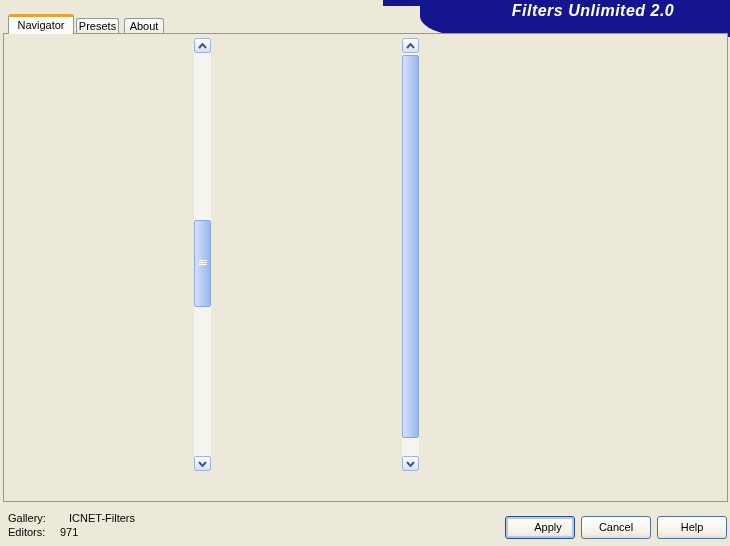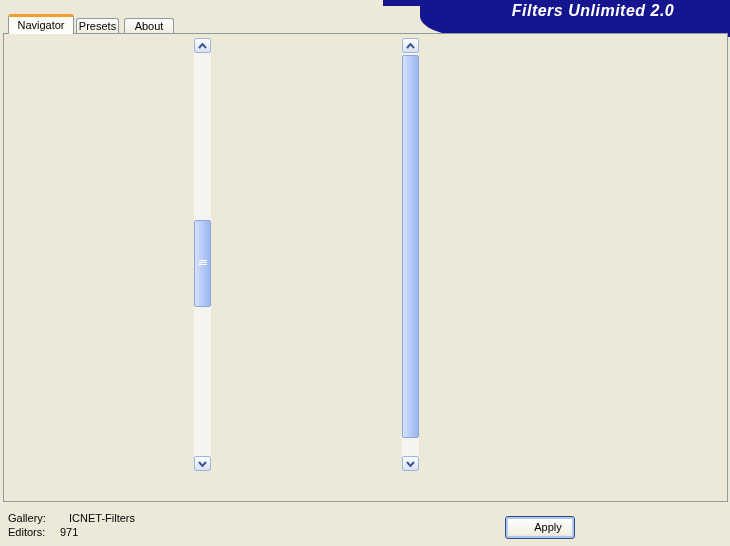--- a/index.html
+++ b/index.html
@@ -23,21 +23,21 @@
     border:1px solid #919B9C; border-bottom:none;
     border-top-left-radius:3px; border-top-right-radius:3px;
     text-align:center; cursor:default;
   }
   .tab-active {
     left:8px; top:14px; width:66px; height:20px; z-index:3;
     background:#FCFCF8; border-top:3px solid #F0A02F; line-height:16px;
   }
   .tab-inactive { top:18px; height:15px; line-height:14px; z-index:1; }
   #tab-presets { left:76px; width:43px; }
-  #tab-about  { left:124px; width:50px; }
+  #tab-about  { left:124px; width:40px; }
   
   .panel {
     position:absolute; left:3px; top:33px; width:725px; height:469px;
     background:#ECE9D8; border:1px solid #919B9C; z-index:2;
   }
   
   .listbox { position:absolute; background:#fff; overflow:hidden; padding-top:3px; }
   #listbox-left { left:6px;   top:36px; width:206px; height:434px; }
   #listbox-mid  { left:215px; top:36px; width:205px; height:434px; }
   .lrow { height:16px; line-height:16px; white-space:nowrap; }
@@ -278,14 +278,16 @@
 
   <span class="panelbtn" id="btn-randomize">Randomize</span>
   <span class="panelbtn" id="btn-reset">Reset</span>
 
   <span class="status" style="left:8px;top:512px">Gallery:</span>
   <span class="status" style="left:69px;top:512px">ICNET-Filters</span>
   <span class="status" style="left:8px;top:526px">Editors:</span>
   <span class="status" style="left:60px;top:526px">971</span>
 
   <div class="xpbtn" id="btn-apply">Apply</div>
+  <div class="xpbtn" id="btn-cancel">Cancel</div>
+  <div class="xpbtn" id="btn-help">Help</div>
 
 </div>
 
 </body></html>

